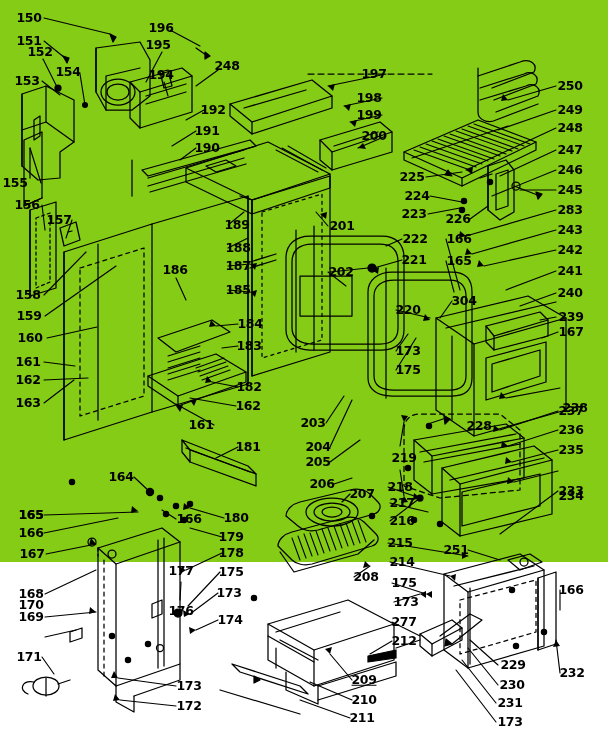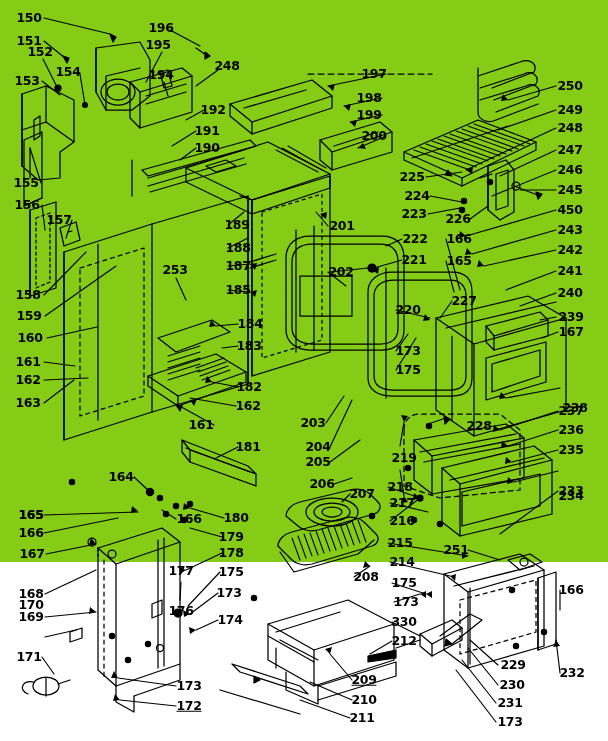--- a/index.html
+++ b/index.html
@@ -535,56 +535,56 @@
 
     </g>
   </svg>
 
   <div id="callout-layer">
       <div class="cal" style="left: 29px; top: 18px;">150</div>
       <div class="cal" style="left: 29px; top: 41px;">151</div>
       <div class="cal" style="left: 28px; top: 52px; margin-left: 12px;">152</div>
       <div class="cal" style="left: 27px; top: 81px;">153</div>
       <div class="cal" style="left: 68px; top: 72px;">154</div>
-      <div class="cal" style="left: 26px; top: 183px; text-align: center;">155</div>
+      <div class="cal" style="left: 15px; top: 183px; text-align: center;">155</div>
       <div class="cal" style="left: 27px; top: 205px;">156</div>
       <div class="cal" style="left: 59px; top: 220px;">157</div>
       <div class="cal" style="left: 28px; top: 295px;">158</div>
       <div class="cal" style="left: 29px; top: 316px;">159</div>
       <div class="cal" style="left: 30px; top: 338px;">160</div>
       <div class="cal" style="left: 28px; top: 362px;">161</div>
       <div class="cal" style="left: 28px; top: 380px;">162</div>
       <div class="cal" style="left: 28px; top: 403px;">163</div>
       <div class="cal" style="left: 121px; top: 477px;">164</div>
       <div class="cal" style="left: 31px; top: 515px;">165</div>
       <div class="cal" style="left: 31px; top: 533px;">166</div>
       <div class="cal" style="left: 32px; top: 554px;">167</div>
       <div class="cal" style="left: 31px; top: 594px;">168</div>
       <div class="cal" style="left: 31px; top: 617px;">169</div>
       <div class="cal" style="left: 31px; top: 605px;">170</div>
       <div class="cal" style="left: 29px; top: 657px;">171</div>
-      <div class="cal" style="left: 189px; top: 706px; text-decoration: underline;">172</div>
+      <div class="cal" style="left: 189px; top: 706px;">172</div>
       <div class="cal" style="left: 189px; top: 686px;">173</div>
       <div class="cal" style="left: 201px; top: 425px;">161</div>
       <div class="cal" style="left: 248px; top: 406px;">162</div>
       <div class="cal" style="left: 189px; top: 519px;">166</div>
       <div class="cal" style="left: 230px; top: 620px;">174</div>
       <div class="cal" style="left: 231px; top: 572px;">175</div>
       <div class="cal" style="left: 229px; top: 593px;">173</div>
       <div class="cal" style="left: 181px; top: 611px;">176</div>
       <div class="cal" style="left: 181px; top: 571px;">177</div>
       <div class="cal" style="left: 231px; top: 553px;">178</div>
       <div class="cal" style="left: 231px; top: 537px;">179</div>
       <div class="cal" style="left: 236px; top: 518px;">180</div>
       <div class="cal" style="left: 248px; top: 447px;">181</div>
       <div class="cal" style="left: 249px; top: 387px;">182</div>
       <div class="cal" style="left: 249px; top: 346px;">183</div>
       <div class="cal" style="left: 250px; top: 324px;">184</div>
       <div class="cal" style="left: 238px; top: 290px;">185</div>
-      <div class="cal" style="left: 175px; top: 270px;">253</div>
+      <div class="cal" style="left: 175px; top: 270px;">186</div>
       <div class="cal" style="left: 238px; top: 266px;">187</div>
       <div class="cal" style="left: 238px; top: 248px;">188</div>
       <div class="cal" style="left: 237px; top: 225px;">189</div>
       <div class="cal" style="left: 207px; top: 148px;">190</div>
       <div class="cal" style="left: 207px; top: 131px;">191</div>
       <div class="cal" style="left: 213px; top: 110px;">192</div>
       <div class="cal" style="left: 227px; top: 66px;">248</div>
       <div class="cal" style="left: 161px; top: 75px;">194</div>
       <div class="cal" style="left: 158px; top: 45px;">195</div>
       <div class="cal" style="left: 161px; top: 28px;">196</div>
@@ -597,57 +597,57 @@
       <div class="cal" style="left: 313px; top: 423px;">203</div>
       <div class="cal" style="left: 318px; top: 447px;">204</div>
       <div class="cal" style="left: 318px; top: 462px;">205</div>
       <div class="cal" style="left: 322px; top: 484px;">206</div>
       <div class="cal" style="left: 362px; top: 494px;">207</div>
       <div class="cal" style="left: 366px; top: 577px;">208</div>
       <div class="cal" style="left: 364px; top: 680px; text-decoration: underline;">209</div>
       <div class="cal" style="left: 364px; top: 700px;">210</div>
       <div class="cal" style="left: 362px; top: 718px;">211</div>
       <div class="cal" style="left: 404px; top: 641px;">212</div>
-      <div class="cal" style="left: 404px; top: 622px;">330</div>
+      <div class="cal" style="left: 404px; top: 622px;">277</div>
       <div class="cal" style="left: 406px; top: 602px;">173</div>
       <div class="cal" style="left: 404px; top: 583px;">175</div>
       <div class="cal" style="left: 402px; top: 562px;">214</div>
       <div class="cal" style="left: 400px; top: 543px;">215</div>
       <div class="cal" style="left: 402px; top: 521px;">216</div>
       <div class="cal" style="left: 402px; top: 503px;">217</div>
       <div class="cal" style="left: 400px; top: 487px;">218</div>
       <div class="cal" style="left: 404px; top: 458px;">219</div>
       <div class="cal" style="left: 408px; top: 310px;">220</div>
       <div class="cal" style="left: 414px; top: 260px;">221</div>
       <div class="cal" style="left: 415px; top: 239px;">222</div>
       <div class="cal" style="left: 414px; top: 214px;">223</div>
       <div class="cal" style="left: 417px; top: 196px;">224</div>
       <div class="cal" style="left: 412px; top: 177px;">225</div>
       <div class="cal" style="left: 458px; top: 219px; text-align: center;">226</div>
-      <div class="cal" style="left: 464px; top: 301px;">227</div>
+      <div class="cal" style="left: 464px; top: 301px;">304</div>
       <div class="cal" style="left: 479px; top: 426px;">228</div>
       <div class="cal" style="left: 513px; top: 665px;">229</div>
       <div class="cal" style="left: 512px; top: 685px;">230</div>
       <div class="cal" style="left: 510px; top: 703px;">231</div>
       <div class="cal" style="left: 510px; top: 722px;">173</div>
       <div class="cal" style="left: 572px; top: 673px;">232</div>
       <div class="cal" style="left: 571px; top: 590px;">166</div>
       <div class="cal" style="left: 571px; top: 491px;">233</div>
       <div class="cal" style="left: 571px; top: 471px; margin-top: 25px;">234</div>
       <div class="cal" style="left: 571px; top: 450px;">235</div>
       <div class="cal" style="left: 571px; top: 430px;">236</div>
       <div class="cal" style="left: 571px; top: 411px;">237</div>
       <div class="cal" style="left: 575px; top: 376px; margin-top: 32px;">238</div>
       <div class="cal" style="left: 571px; top: 332px;">167</div>
       <div class="cal" style="left: 571px; top: 317px;">239</div>
       <div class="cal" style="left: 570px; top: 293px;">240</div>
       <div class="cal" style="left: 570px; top: 271px;">241</div>
       <div class="cal" style="left: 570px; top: 250px;">242</div>
       <div class="cal" style="left: 570px; top: 230px;">243</div>
-      <div class="cal" style="left: 570px; top: 210px;">450</div>
+      <div class="cal" style="left: 570px; top: 210px;">283</div>
       <div class="cal" style="left: 570px; top: 190px;">245</div>
       <div class="cal" style="left: 570px; top: 170px;">246</div>
       <div class="cal" style="left: 570px; top: 150px;">247</div>
       <div class="cal" style="left: 570px; top: 128px;">248</div>
       <div class="cal" style="left: 570px; top: 110px;">249</div>
       <div class="cal" style="left: 570px; top: 86px;">250</div>
       <div class="cal" style="left: 456px; top: 550px;">251</div>
       <div class="cal" style="left: 408px; top: 351px;">173</div>
       <div class="cal" style="left: 408px; top: 370px;">175</div>
       <div class="cal" style="left: 459px; top: 261px;">165</div>

